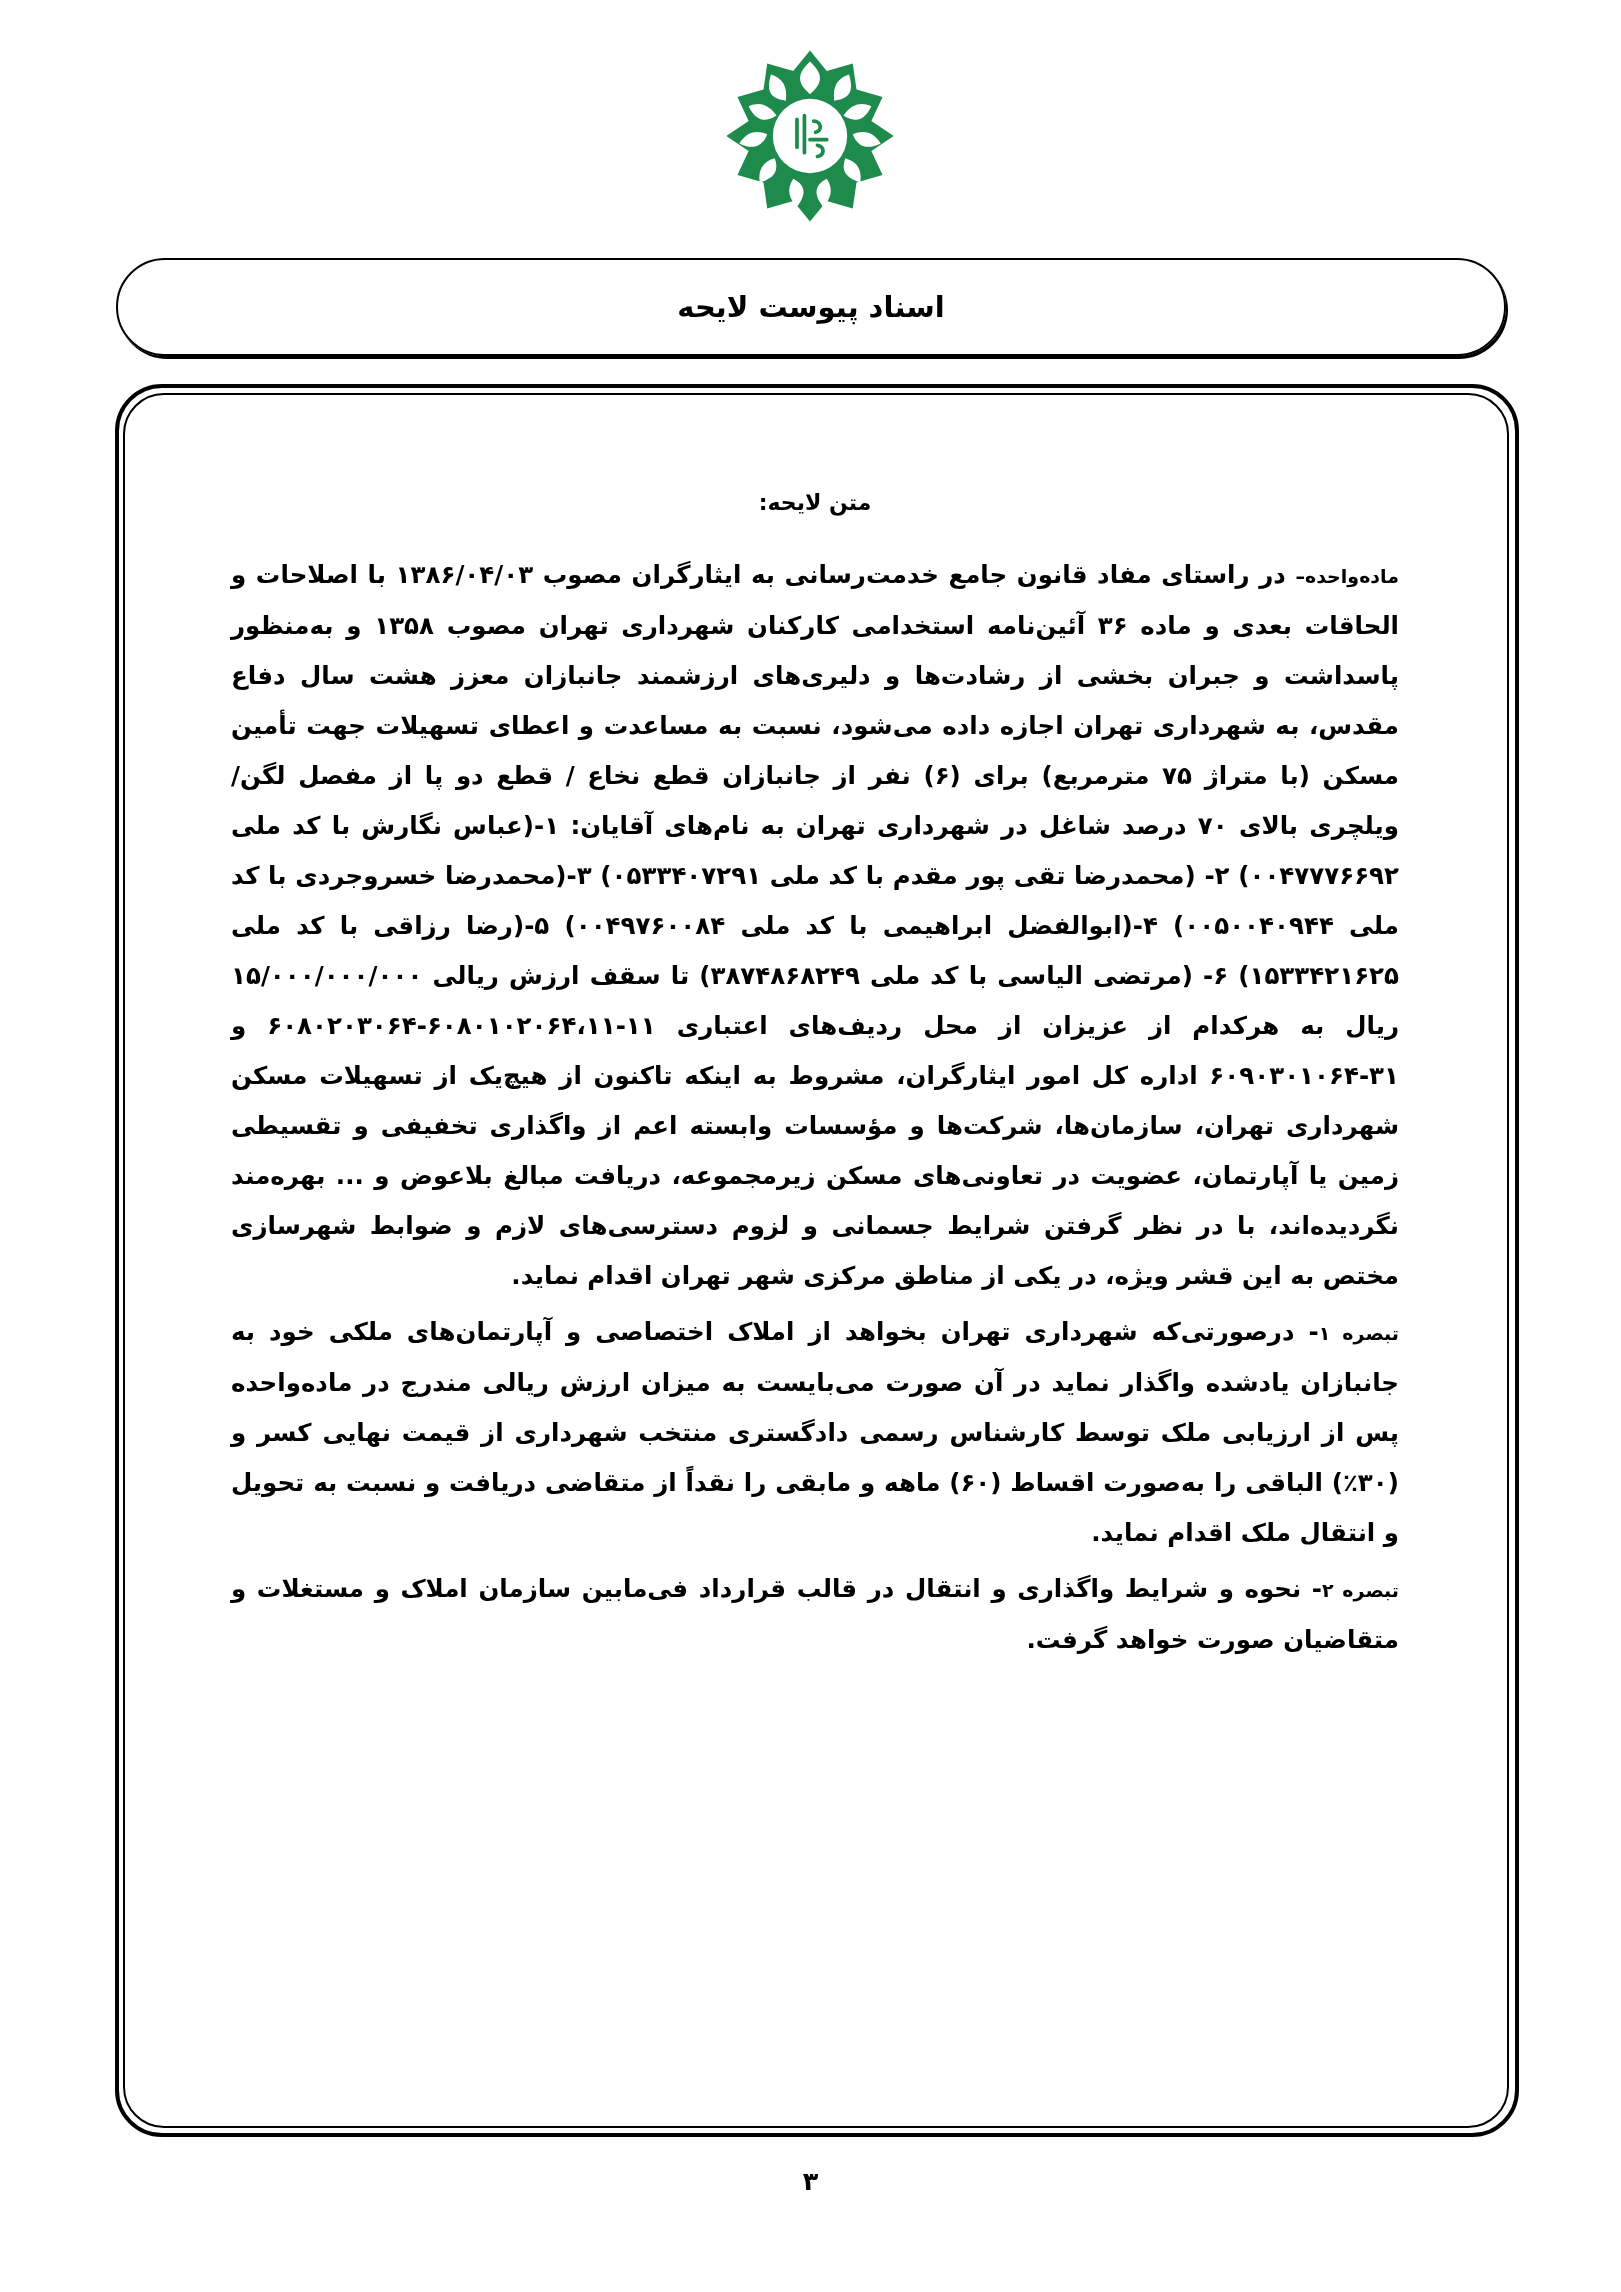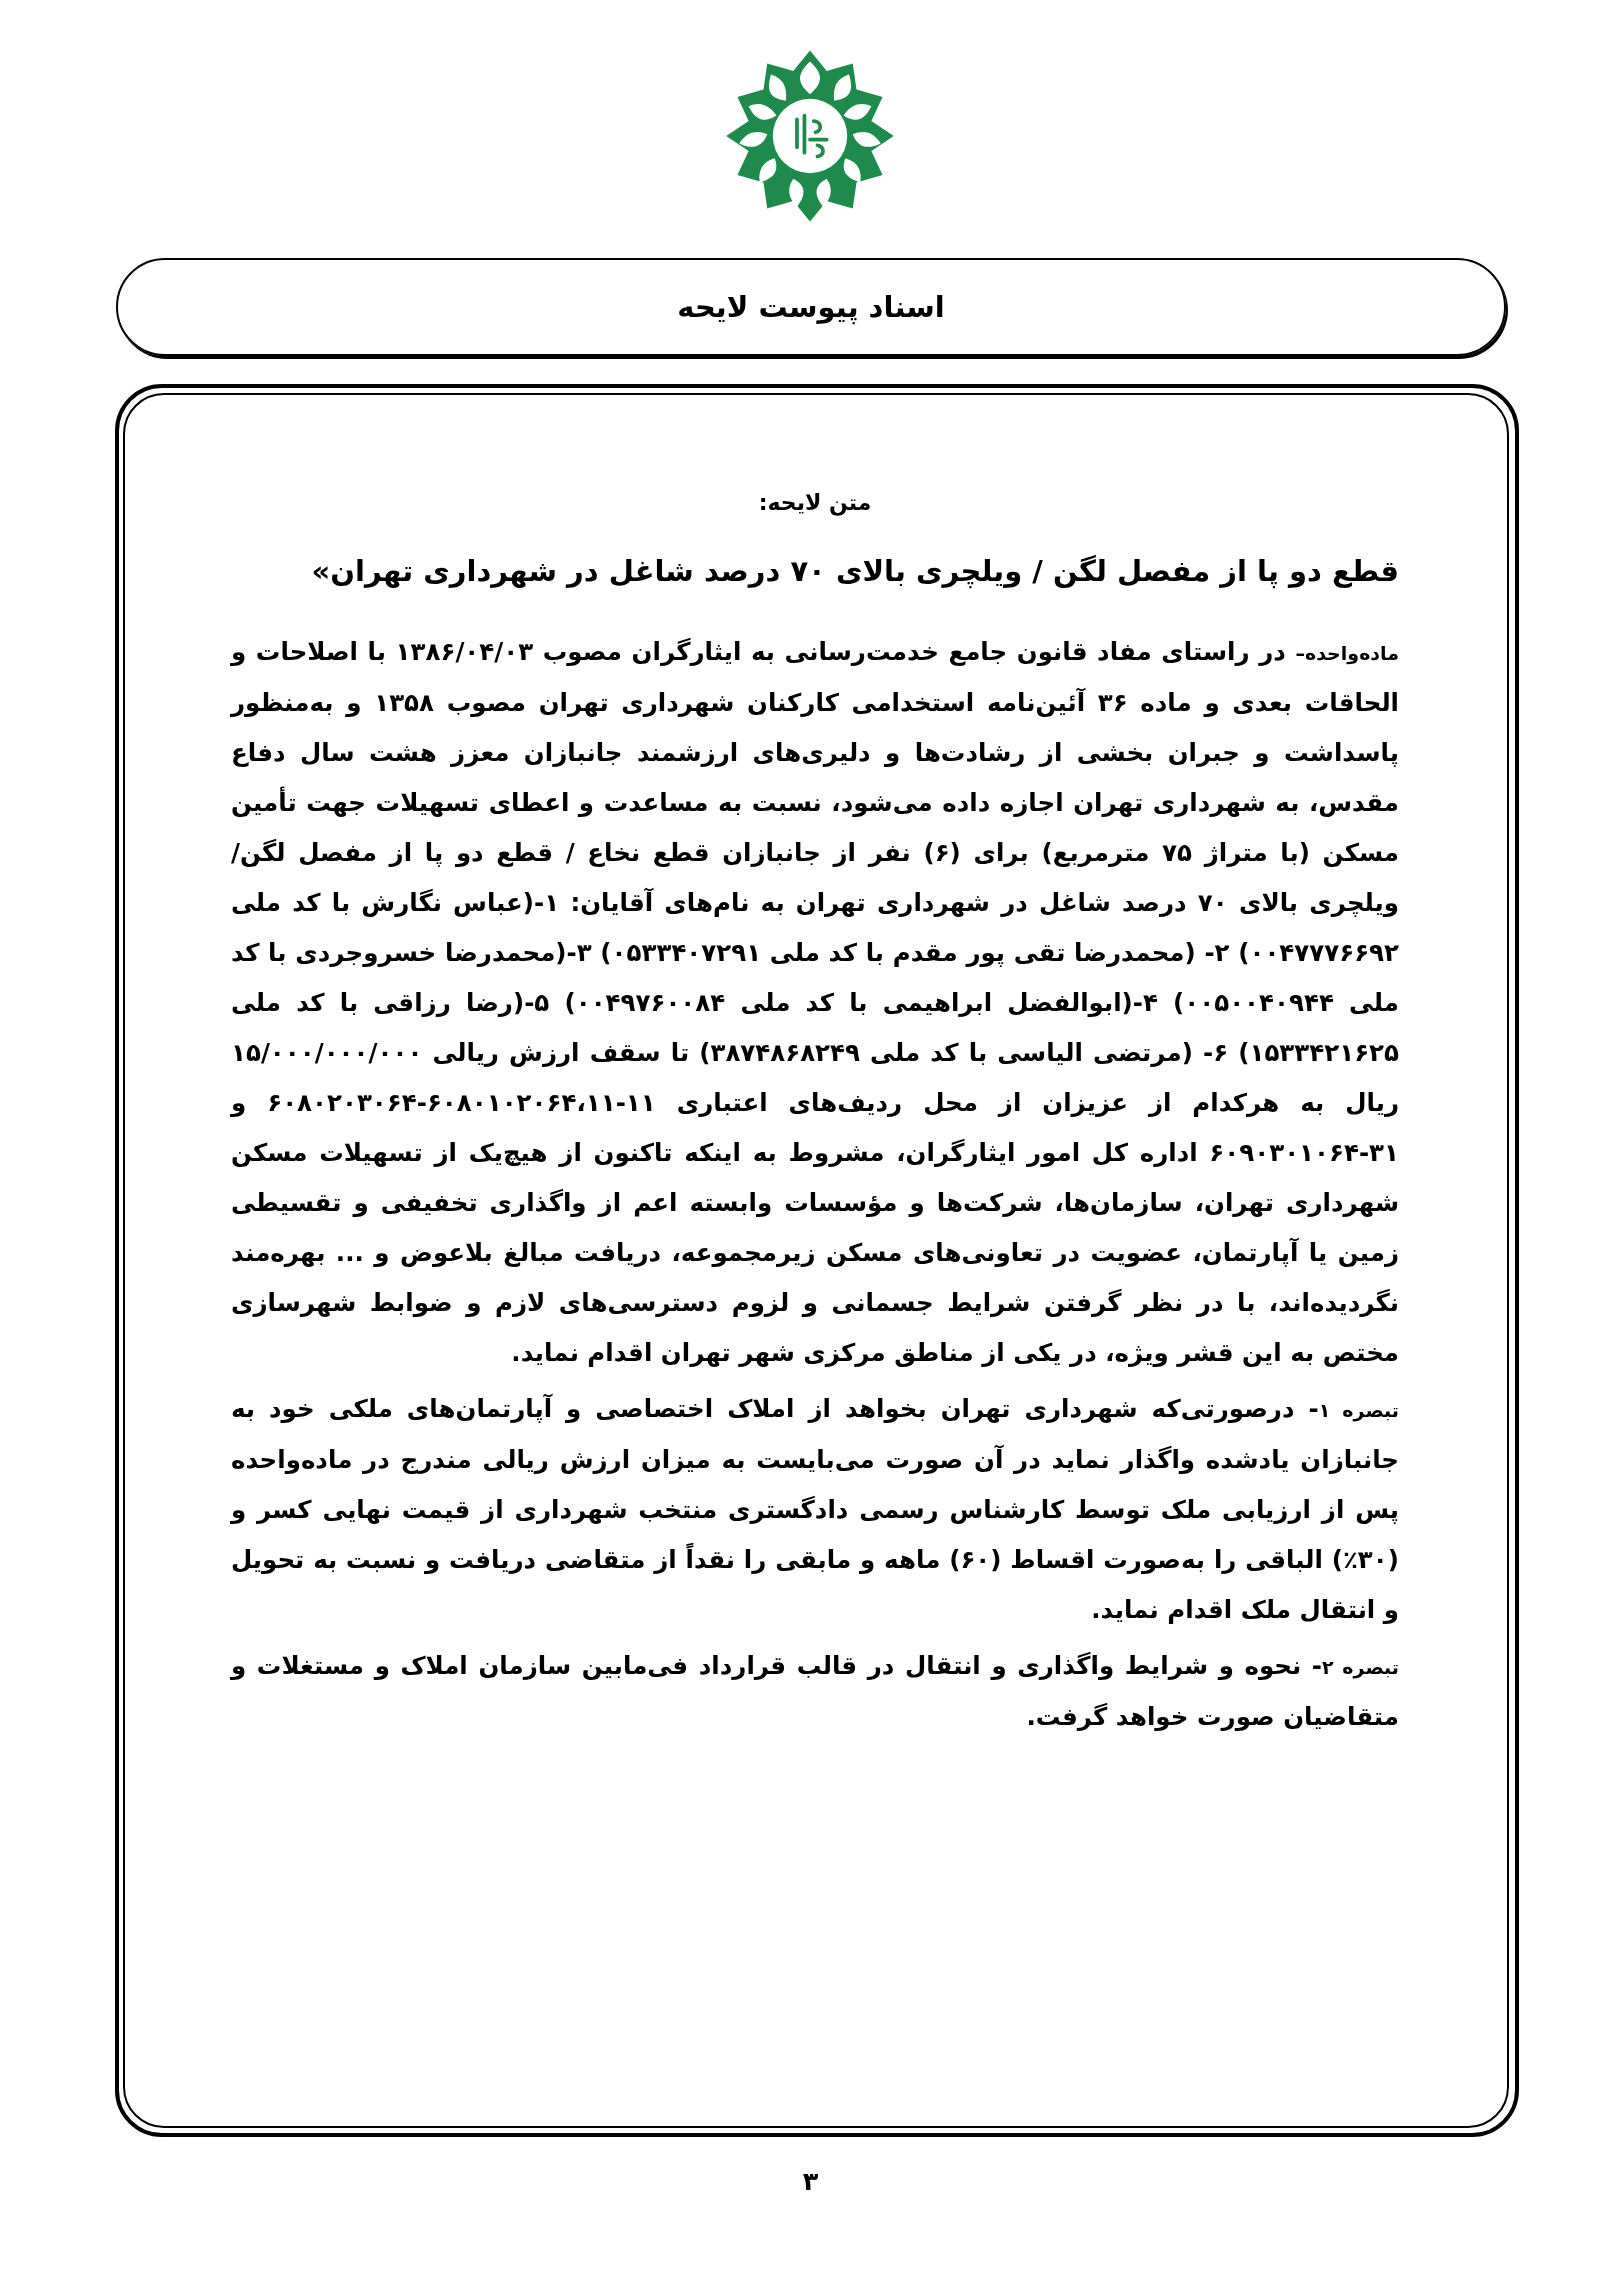--- a/index.html
+++ b/index.html
@@ -137,21 +137,20 @@
   <span class="header-title">اسناد پیوست لایحه</span>
 </div>
 
 <div class="frame-outer"></div>
 <div class="frame-inner"></div>
 
 <div class="content">
   <div class="section-label">متن لایحه:</div>
 
   <div class="bill-title">
-    <div>قطع دو پا از مفصل لگن / ویلچری بالای ۷۰ درصد شاغل در شهرداری تهران»</div>
   </div>
 
   <p class="para">
     <span class="lead">ماده‌واحده–</span><span> در راستای مفاد قانون جامع خدمت‌رسانی به ایثارگران مصوب ۱۳۸۶/۰۴/۰۳ با اصلاحات و الحاقات بعدی و ماده ۳۶ آئین‌نامه استخدامی کارکنان شهرداری تهران مصوب ۱۳۵۸ و به‌منظور پاسداشت و جبران بخشی از رشادت‌ها و دلیری‌های ارزشمند جانبازان معزز هشت سال دفاع مقدس، به شهرداری تهران اجازه داده می‌شود، نسبت به مساعدت و اعطای تسهیلات جهت تأمین مسکن (با متراژ ۷۵ مترمربع) برای (۶) نفر از جانبازان قطع نخاع / قطع دو پا از مفصل لگن/ ویلچری بالای ۷۰ درصد شاغل در شهرداری تهران به نام‌های آقایان: ۱-(عباس نگارش با کد ملی ۰۰۴۷۷۷۶۶۹۲) ۲- (محمدرضا تقی پور مقدم با کد ملی ۰۵۳۳۴۰۷۲۹۱) ۳-(محمدرضا خسروجردی با کد ملی ۰۰۵۰۰۴۰۹۴۴) ۴-(ابوالفضل ابراهیمی با کد ملی ۰۰۴۹۷۶۰۰۸۴) ۵-(رضا رزاقی با کد ملی ۱۵۳۳۴۲۱۶۲۵) ۶- (مرتضی الیاسی با کد ملی ۳۸۷۴۸۶۸۲۴۹) تا سقف ارزش ریالی ۱۵/۰۰۰/۰۰۰/۰۰۰ ریال به هرکدام از عزیزان از محل ردیف‌های اعتباری ۱۱-۶۰۸۰۱۰۲۰۶۴،۱۱-۶۰۸۰۲۰۳۰۶۴ و ۳۱-۶۰۹۰۳۰۱۰۶۴ اداره کل امور ایثارگران، مشروط به اینکه تاکنون از هیچ‌یک از تسهیلات مسکن شهرداری تهران، سازمان‌ها، شرکت‌ها و مؤسسات وابسته اعم از واگذاری تخفیفی و تقسیطی زمین یا آپارتمان، عضویت در تعاونی‌های مسکن زیرمجموعه، دریافت مبالغ بلاعوض و ... بهره‌مند نگردیده‌اند، با در نظر گرفتن شرایط جسمانی و لزوم دسترسی‌های لازم و ضوابط شهرسازی مختص به این قشر ویژه، در یکی از مناطق مرکزی شهر تهران اقدام نماید.</span>
   </p>
 
   <p class="para">
     <span class="lead">تبصره ۱</span><span>- درصورتی‌که شهرداری تهران بخواهد از املاک اختصاصی و آپارتمان‌های ملکی خود به جانبازان یادشده واگذار نماید در آن صورت می‌بایست به میزان ارزش ریالی مندرج در ماده‌واحده پس از ارزیابی ملک توسط کارشناس رسمی دادگستری منتخب شهرداری از قیمت نهایی کسر و (۳۰٪) الباقی را به‌صورت اقساط (۶۰) ماهه و مابقی را نقداً از متقاضی دریافت و نسبت به تحویل و انتقال ملک اقدام نماید.</span>
   </p>
 

